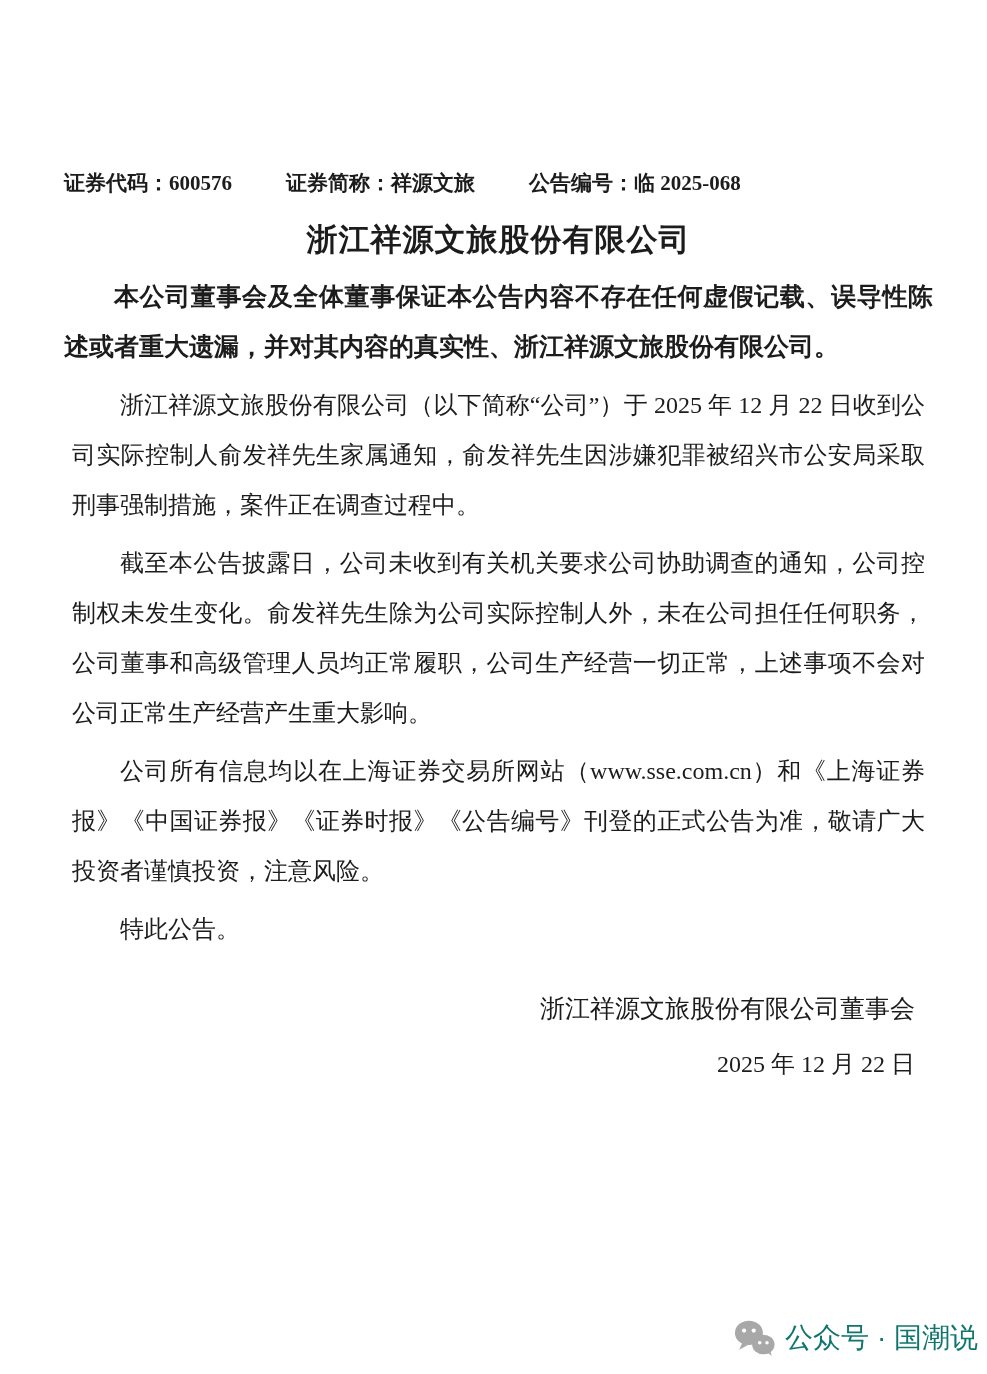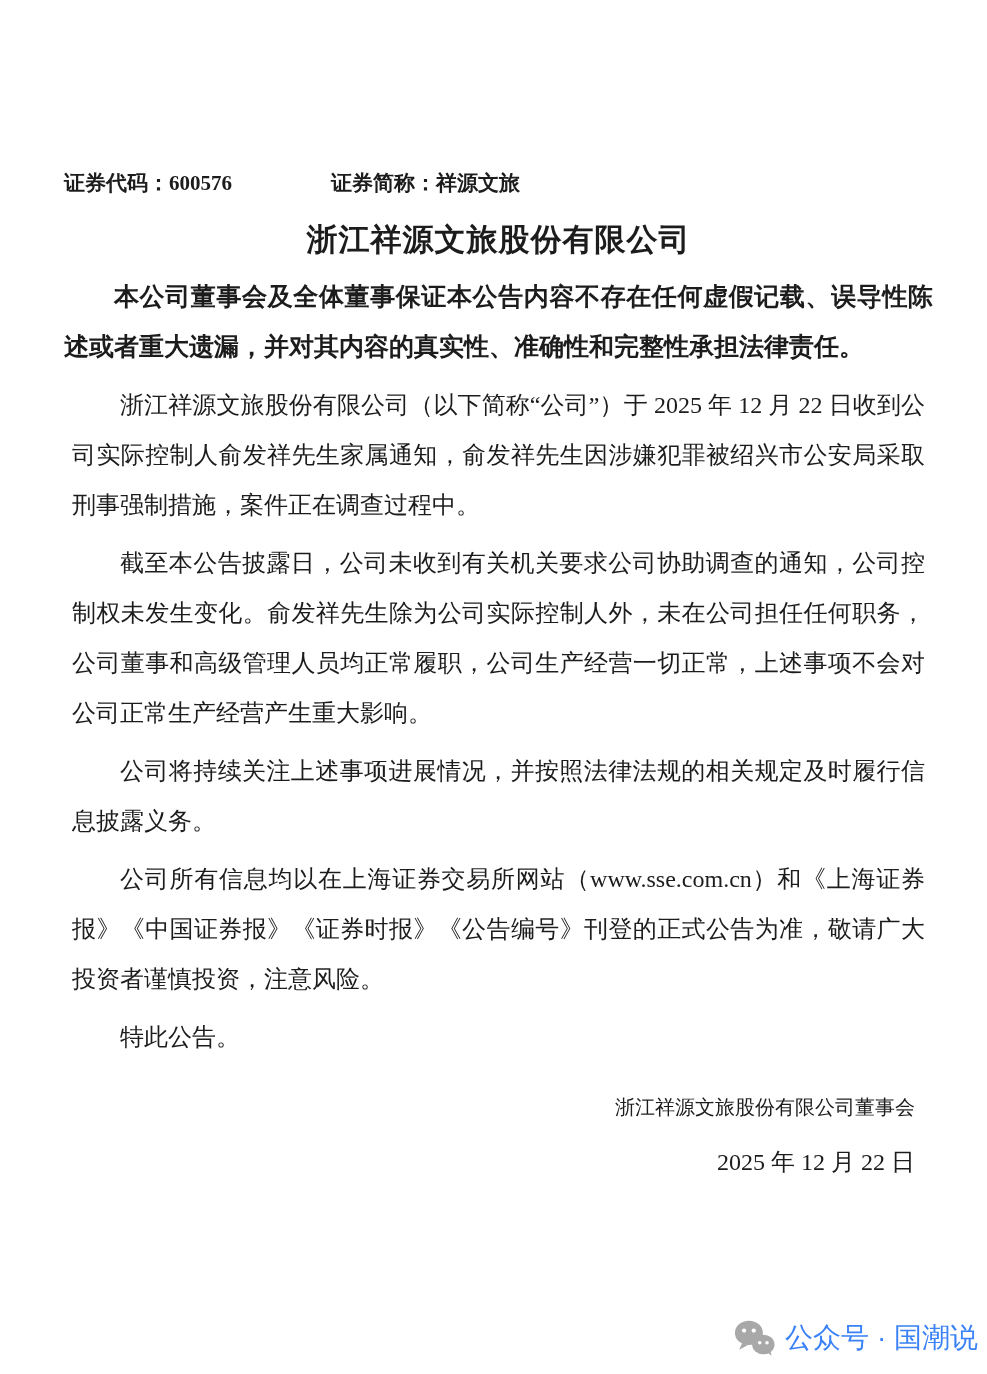--- a/index.html
+++ b/index.html
@@ -18,21 +18,21 @@
   .header-row {
     margin-top: 170px;
     display: flex;
     align-items: baseline;
     font-size: 21px;
     line-height: 26px;
     font-weight: bold;
     white-space: nowrap;
   }
   .hfield { display: inline-block; }
-  .hfield + .hfield { margin-left: 99px; }
+  .hfield + .hfield { margin-left: 54px; }
   .doc-title {
     margin: 26px 0 0 0;
     text-align: center;
     font-family: "Liberation Sans", "DejaVu Sans", sans-serif;
     font-size: 31px;
     line-height: 36px;
     font-weight: bold;
     letter-spacing: 1px;
   }
   .doc-subtitle {
@@ -54,61 +54,61 @@
   .para {
     margin: 8px;
     font-size: 24px;
     line-height: 50px;
     text-indent: 2em;
     text-align: justify;
   }
   .p-gap { margin-top: 8px; }
   .signature { text-align: right; padding-right: 18px; }
   .sig-company {
-    margin: 30px 0 0 0;
-    font-size: 20px;
+    margin: 40px 0 0 0;
+    font-size: 25px;
     line-height: 30px;
   }
   .sig-date {
     margin: 25px 0 0 0;
     font-size: 24px;
     line-height: 30px;
   }
   .watermark {
     position: absolute;
     top: 1320px;
     right: 9px;
     display: flex;
     align-items: center;
     gap: 10px;
-    color: #3b82f6;
+    color: #0f766e;
     font-family: "Liberation Sans", "DejaVu Sans", sans-serif;
     font-size: 28px;
     line-height: 36px;
     white-space: nowrap;
   }
   .wechat-icon { display: inline-flex; }
 </style>
 </head>
 <body>
 
 <div class="page">
 
   <div class="header-row">
     <span class="hfield"><span>证券代码：</span><span>600576</span></span>
     <span class="hfield"><span>证券简称：</span><span>祥源文旅</span></span>
+    <span class="hfield"><span>公告编号：</span><span>临 2025-068</span></span>
   </div>
 
   <h1 class="doc-title">浙江祥源文旅股份有限公司</h1>
 
-  <p class="statement">本公司董事会及全体董事保证本公告内容不存在任何虚假记载、误导性陈述或者重大遗漏，并对其内容的真实性、准确性和完整性承担法律责任。</p>
+  <p class="statement">本公司董事会及全体董事保证本公告内容不存在任何虚假记载、误导性陈述或者重大遗漏，并对其内容的真实性、浙江祥源文旅股份有限公司。</p>
 
   <p class="para">浙江祥源文旅股份有限公司（以下简称“公司”）于 2025 年 12 月 22 日收到公司实际控制人俞发祥先生家属通知，俞发祥先生因涉嫌犯罪被绍兴市公安局采取刑事强制措施，案件正在调查过程中。</p>
   <p class="para p-gap">截至本公告披露日，公司未收到有关机关要求公司协助调查的通知，公司控制权未发生变化。俞发祥先生除为公司实际控制人外，未在公司担任任何职务，公司董事和高级管理人员均正常履职，公司生产经营一切正常，上述事项不会对公司正常生产经营产生重大影响。</p>
-  <p class="para">公司将持续关注上述事项进展情况，并按照法律法规的相关规定及时履行信息披露义务。</p>
   <p class="para">公司所有信息均以在上海证券交易所网站（www.sse.com.cn）和《上海证券报》《中国证券报》《证券时报》《公告编号》刊登的正式公告为准，敬请广大投资者谨慎投资，注意风险。</p>
   <p class="para">特此公告。</p>
 
   <div class="signature">
     <p class="sig-company">浙江祥源文旅股份有限公司董事会</p>
     <p class="sig-date">2025 年 12 月 22 日</p>
   </div>
 
   <div class="watermark">
     <span class="wechat-icon">

